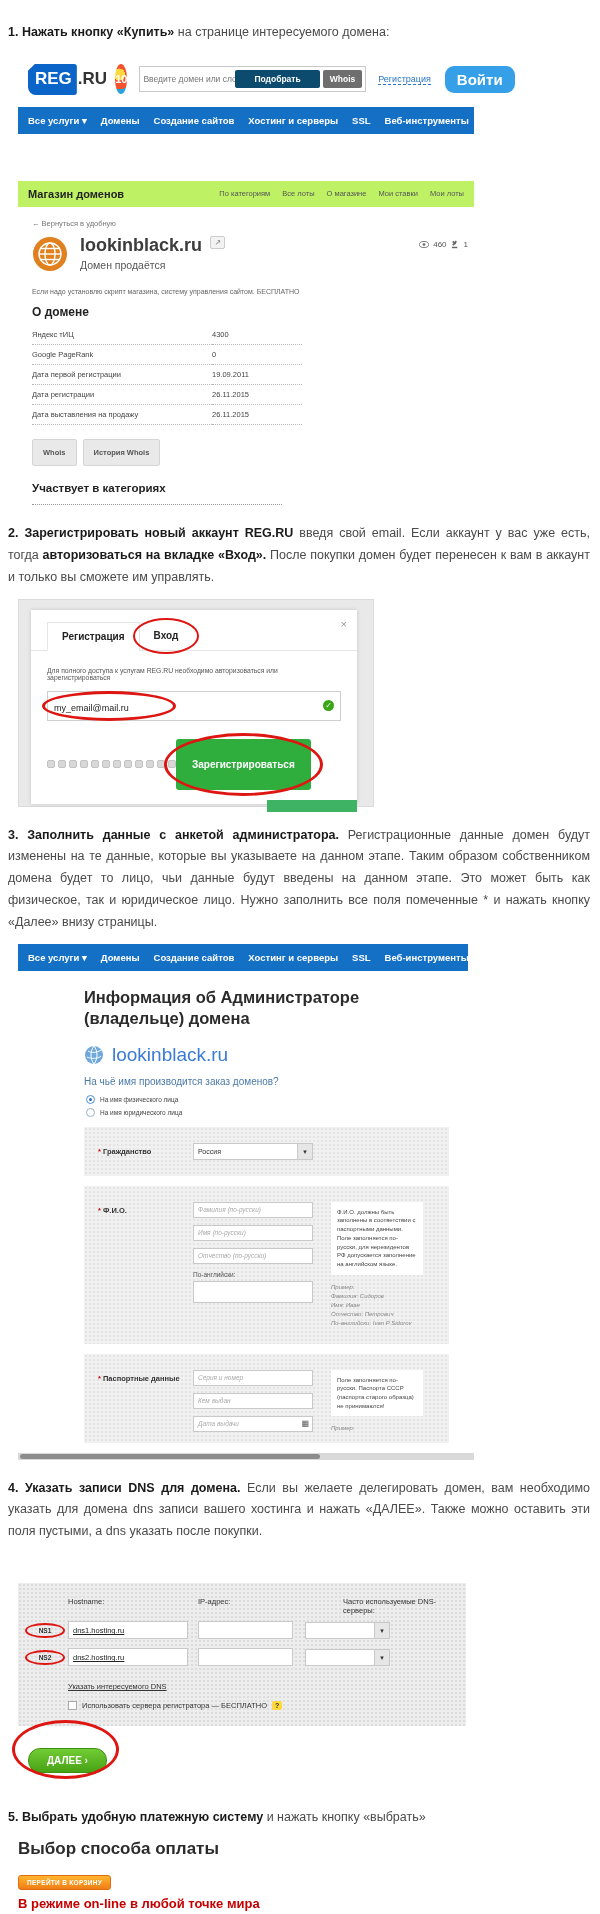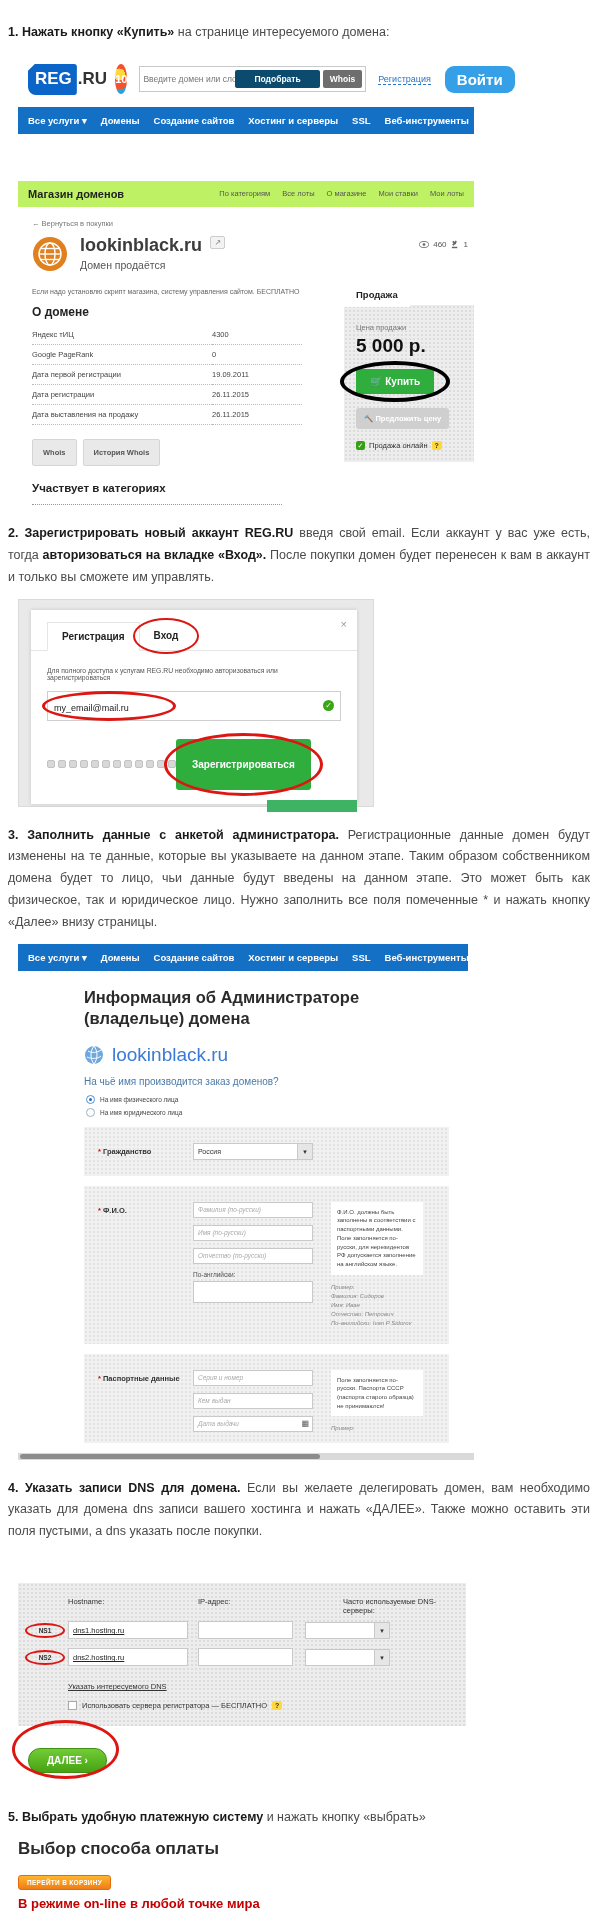--- a/index.html
+++ b/index.html
@@ -170,21 +170,21 @@
   <div class="s1-subnav">
     <span class="t">Магазин доменов</span>
     <div class="links">
       <span>По категориям</span>
       <span>Все лоты</span>
       <span>О магазине</span>
       <span>Мои ставки</span>
       <span>Мои лоты</span>
     </div>
   </div>
-  <div class="backlink">← Вернуться в покупки</div>
+  <div class="backlink">← Вернуться в удобную</div>
   <div class="domain-row">
     <svg class="globe-orange" viewBox="0 0 36 36">
       <circle cx="18" cy="18" r="17" fill="#e0801f"></circle>
       <circle cx="18" cy="18" r="11" fill="none" stroke="#fff" stroke-width="1.4"></circle>
       <ellipse cx="18" cy="18" rx="5" ry="11" fill="none" stroke="#fff" stroke-width="1.4"></ellipse>
       <line x1="7" y1="18" x2="29" y2="18" stroke="#fff" stroke-width="1.4"></line>
       <line x1="8.5" y1="12.5" x2="27.5" y2="12.5" stroke="#fff" stroke-width="1.4"></line>
       <line x1="8.5" y1="23.5" x2="27.5" y2="23.5" stroke="#fff" stroke-width="1.4"></line>
     </svg>
     <div>
@@ -233,35 +233,20 @@
               <td class="v">26.11.2015</td>
             </tr>
       </tbody>
         </table>
       <div class="btnrow">
         <button class="graybtn">Whois</button>
         <button class="graybtn">История Whois</button>
       </div>
       <div class="h-cat">Участвует в категориях</div>
     </div>
-    <div class="s1-right">
-      <div class="sale-tab">Продажа</div>
-      <div class="sale-panel dotted-bg">
-        <div class="sale-lbl">Цена продажи</div>
-        <div class="sale-price">5 000 р.</div>
-        <span class="circled circled-black"><button class="btn-buy">🛒 Купить</button></span>
-        <br>
-        <button class="btn-offer">🔨 Предложить цену</button>
-        <div class="online-row">
-          <span class="okbox">✓</span>
-          <span>Продажа онлайн</span>
-          <span class="qbadge">?</span>
-        </div>
-      </div>
-    </div>
   </div>
 </div>
 
 <p class="step"><b>2. Зарегистрировать новый аккаунт REG.RU</b><span> введя свой email. Если аккаунт у вас уже есть, тогда </span><b>авторизоваться на вкладке «Вход».</b><span> После покупки домен будет перенесен к вам в аккаунт и только вы сможете им управлять.</span></p>
 
 <div class="shot shot2">
   <div class="modal">
     <span class="modal-close">×</span>
     <div class="mtabs">
       <span class="mtab active">Регистрация</span>

